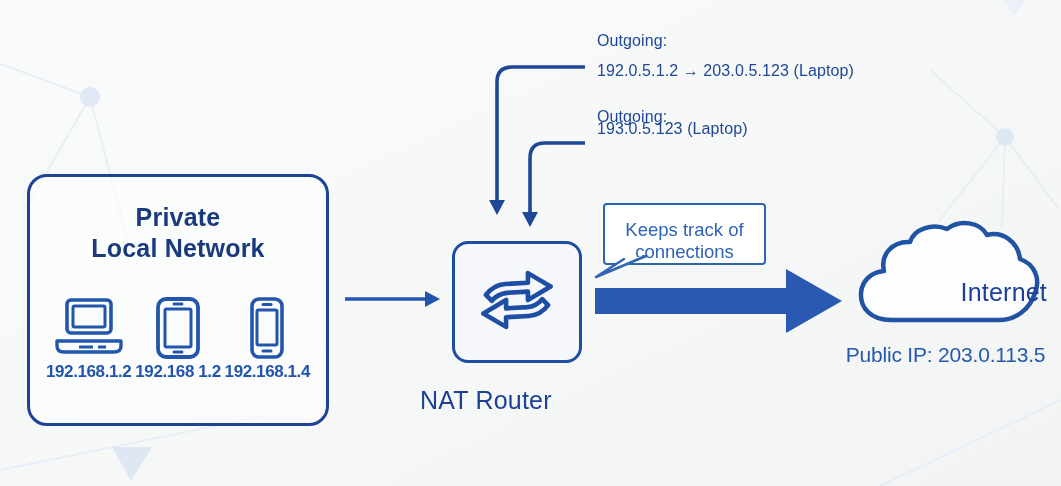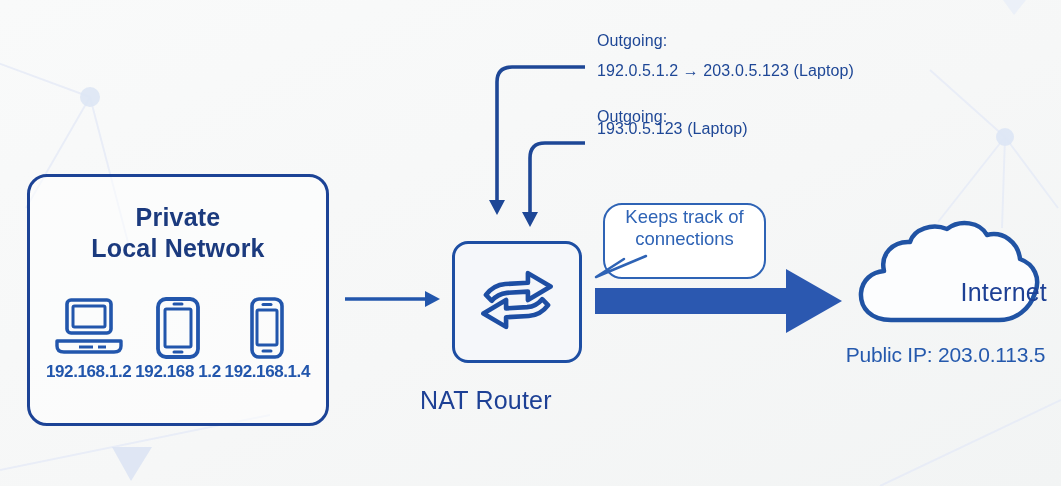--- a/index.html
+++ b/index.html
@@ -49,24 +49,24 @@
 
   
   .annot{position:absolute;left:597px;color:#1e4796;font-size:16px;line-height:30px;white-space:nowrap;letter-spacing:.1px;}
   .annot.outgoing-label{top:26px;}
   .annot.outgoing-value{top:56px;}
   .annot.incoming-label{top:102px;}
   .annot.incoming-value{top:114px;}
 
   
   .bubble{
-    position:absolute;left:603px;top:203px;width:163px;height:76px;
-    border:2.5px solid #2e63b5;border-radius:19px;background:#ffffff;
+    position:absolute;left:603px;top:203px;width:163px;height:62px;
+    border:2.5px solid #2e63b5;border-radius:4px;background:#ffffff;
     box-sizing:border-box;text-align:center;font-size:18.5px;line-height:22px;
-    color:#2e63b5;padding-top:1px;
+    color:#2e63b5;padding-top:14px;
   }
 
   
   .cloud-svg{position:absolute;left:853px;top:220px;}
   .internet-label{
     position:absolute;left:853px;top:278px;width:194px;text-align:right;
     font-size:25px;color:#1d4095;letter-spacing:.2px;
   }
   .public-ip{
     position:absolute;left:830px;top:343px;width:231px;text-align:center;

